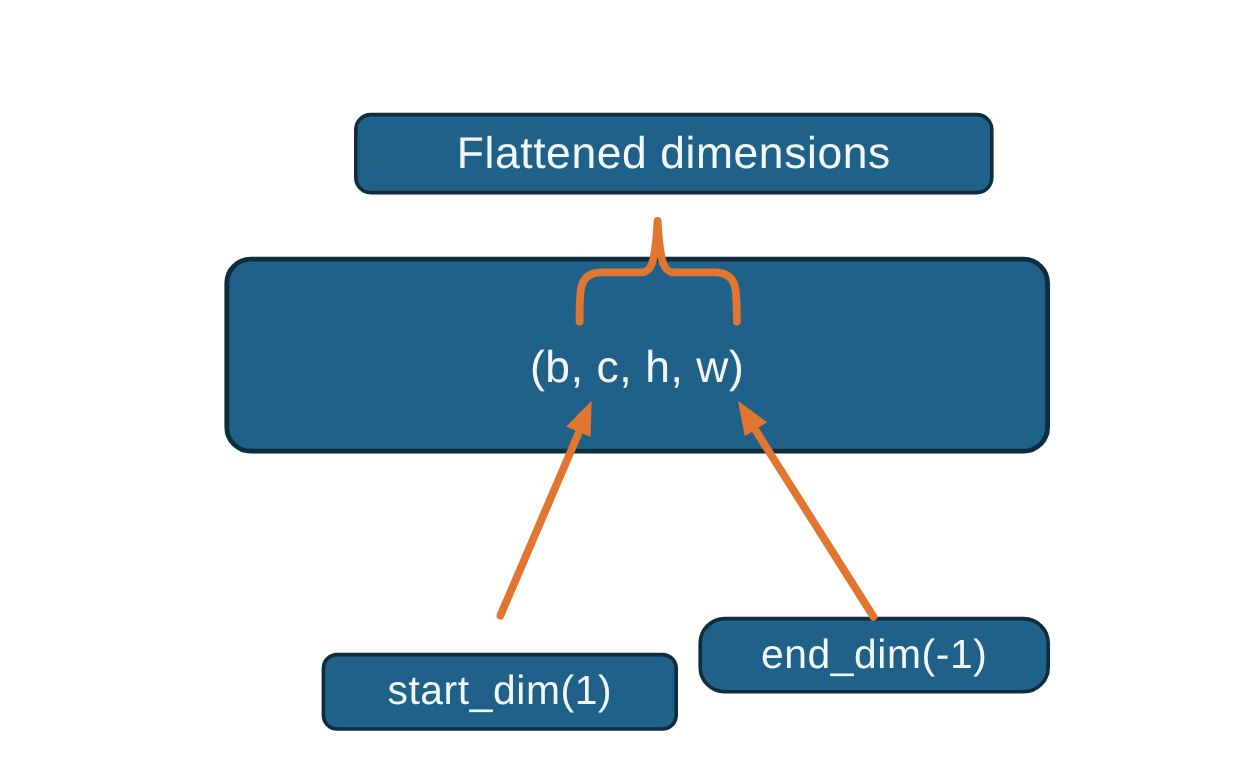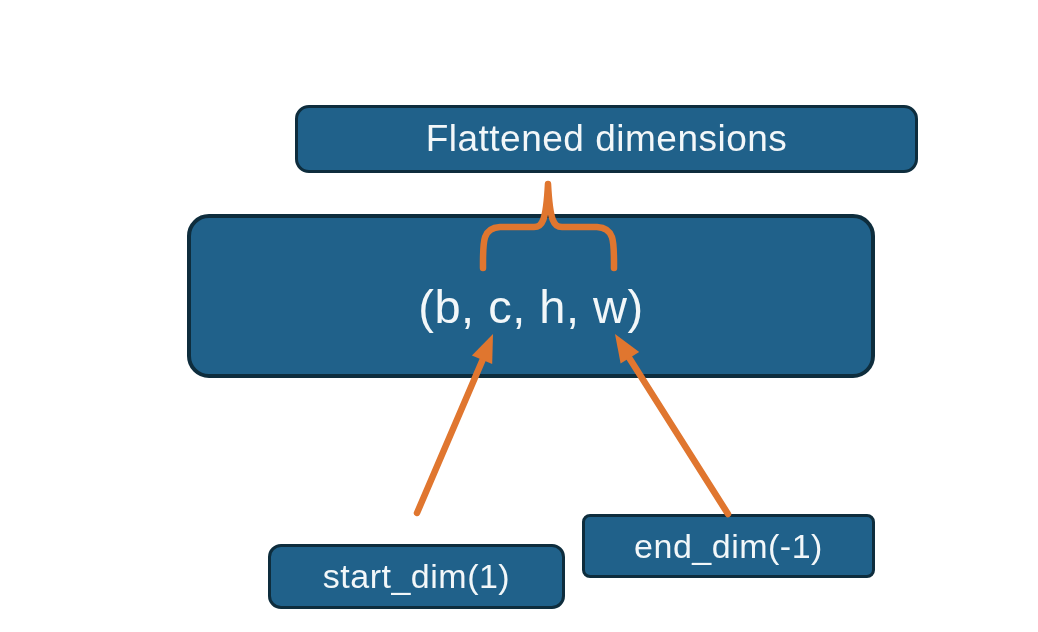--- a/index.html
+++ b/index.html
@@ -23,39 +23,39 @@
     border:4px solid var(--box-border);
     box-sizing:border-box;
     display:flex;align-items:center;justify-content:center;
     color:var(--label-text);
   }
   .box .label{
     white-space:nowrap;
     letter-spacing:0.5px;
   }
   .top-box{
-    left:295px;top:105px;width:623px;height:68px;
+    left:295px;top:94px;width:533px;height:68px;
     border-radius:14px;border-width:3.5px;
     font-size:37px;
   }
   .main-box{
     left:187px;top:214px;width:688px;height:164px;
     border-radius:22px;border-width:4.5px;
-    font-size:47px;
+    font-size:37px;
     padding-top:20px;
   }
   .start-box{
     left:268px;top:514px;width:297px;height:65px;
     border-radius:13px;border-width:3.5px;
     font-size:34px;
     margin-top:30px;
   }
   .end-box{
     left:582px;top:514px;width:293px;height:64px;
-    border-radius:8px;border-width:3.5px;
+    border-radius:22px;border-width:3.5px;
     font-size:34px;
   }
   .overlay{
     position:absolute;left:0;top:0;width:1038px;height:632px;
     pointer-events:none;
     z-index:5;
   }
   .accent-stroke{stroke:var(--accent);fill:none;}
   .accent-fill{fill:var(--accent);stroke:none;}
 </style>

